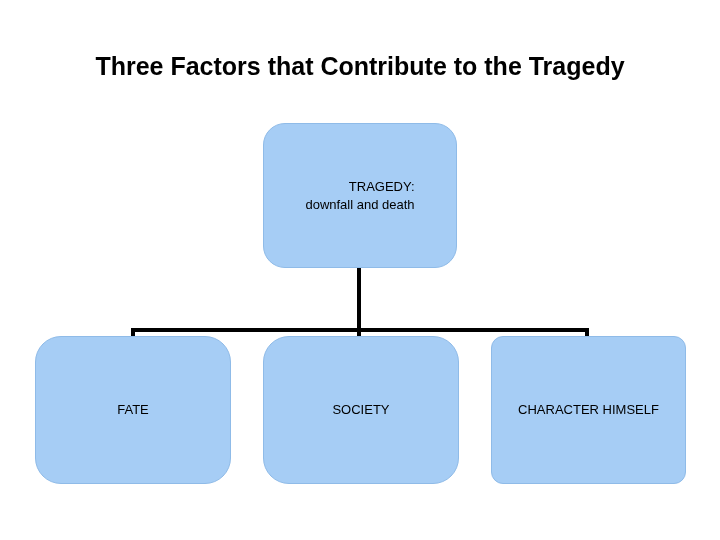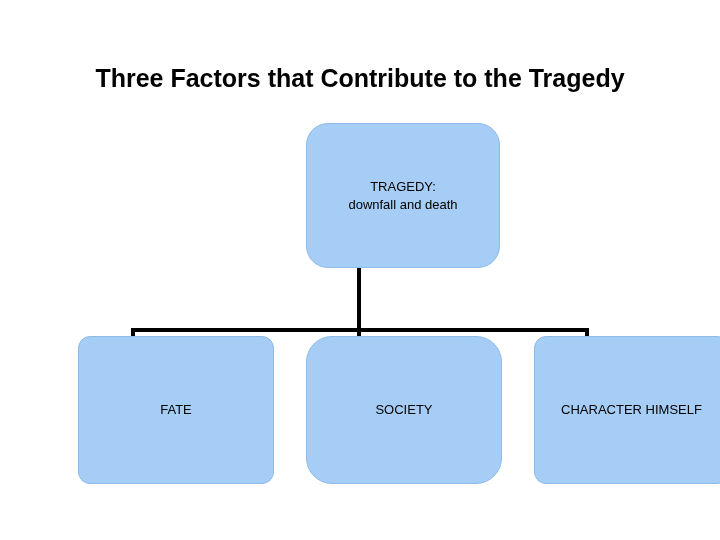--- a/index.html
+++ b/index.html
@@ -21,50 +21,48 @@
   .title {
     position: absolute;
     left: 0;
     top: 52px;
     width: 720px;
     text-align: center;
     font-size: 25px;
     font-weight: bold;
     color: #000000;
     letter-spacing: 0px;
-    margin-top: 12px;
   }
   .node {
     position: absolute;
     background: #a6cdf5;
     border: 1px solid #8fbbe8;
     border-radius: 26px;
     box-sizing: border-box;
     display: flex;
     align-items: center;
     justify-content: center;
-    text-align: center;
+    text-align: right;
     color: #000000;
     font-size: 13px;
     line-height: 1.35;
-    margin-left: 43px;
   }
   .node-root {
     left: 263px;
     top: 123px;
     width: 194px;
     height: 145px;
     border-radius: 22px;
   }
   .node-fate {
     left: 35px;
     top: 336px;
     width: 196px;
     height: 148px;
-    border-radius: 12px;
+    border-radius: 26px;
   }
   .node-society {
     left: 263px;
     top: 336px;
     width: 196px;
     height: 148px;
     border-radius: 26px;
   }
   .node-character {
     left: 491px;

